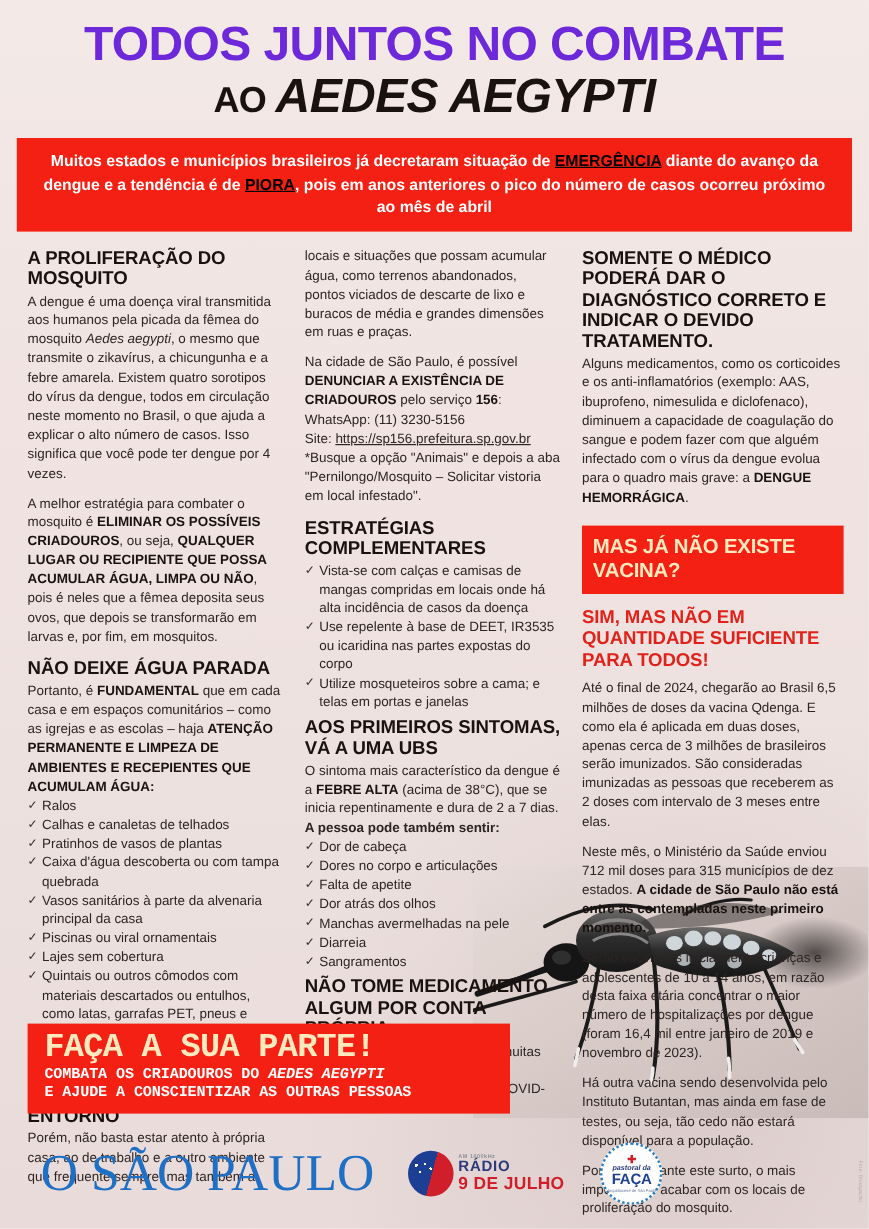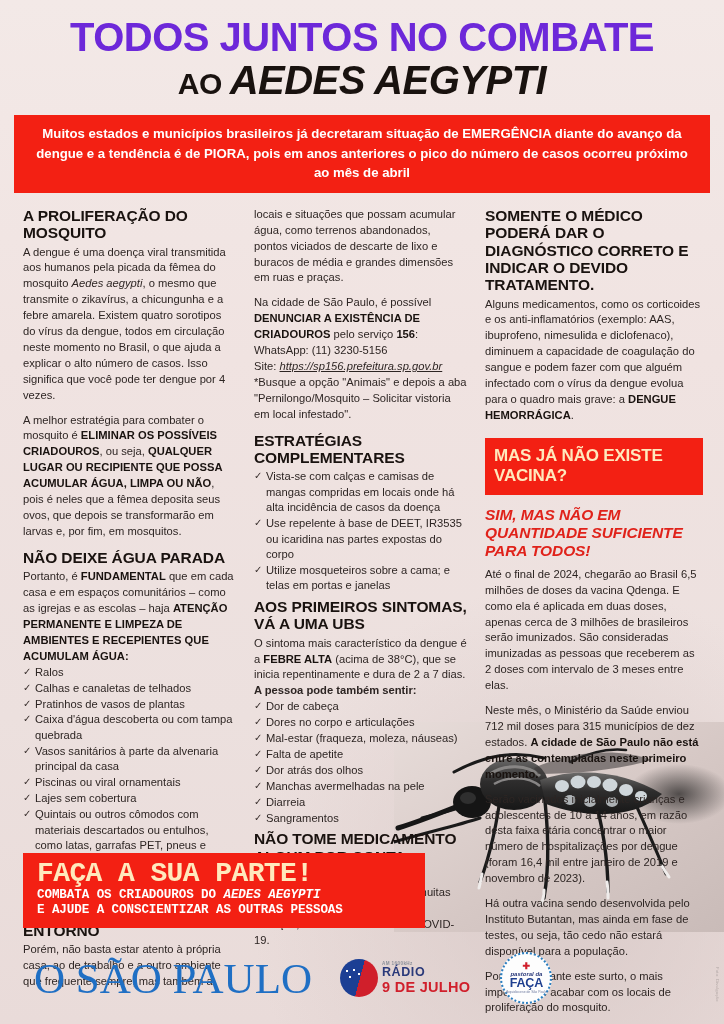--- a/index.html
+++ b/index.html
@@ -67,21 +67,21 @@
   .alert-bar {
     margin: 10px 14px 0 14px;
     background: #f32013;
     color: #ffffff;
     text-align: center;
     padding: 9px 16px 10px 16px;
     font-size: 13.2px;
     font-weight: 700;
     line-height: 1.48;
   }
-  .alert-bar .hl { color: #ffffff; }
+  .alert-bar .hl { color: #000000; text-decoration: underline; }
 
   
   .cols {
     display: flex;
     gap: 18px;
     padding: 14px 20px 0 23px;
   }
   .col { width: 213px; }
   .col-3 { width: 218px; }
 
@@ -97,21 +97,21 @@
 
   p.body, li.body {
     font-size: 11.2px;
     line-height: 1.42;
     color: #2d2523;
   }
   p.body { margin-bottom: 9px; }
   p.body.tight { margin-bottom: 0; }
   .b { font-weight: 800; color: #19120f; }
   .it { font-style: italic; }
-  .u { text-decoration: underline; font-style: italic; }
+  .u { text-decoration: underline; }
 
   ul.checks { list-style: none; margin: 0 0 4px 0; }
   ul.checks > li {
     position: relative;
     padding-left: 12px;
     font-size: 11.2px;
     line-height: 1.38;
     color: #2d2523;
     margin-bottom: 0.5px;
   }
@@ -137,21 +137,20 @@
     margin: 14px 0 11px 0;
     letter-spacing: -0.2px;
   }
   .red-headline {
     color: #e0221a;
     font-size: 15.5px;
     font-weight: 800;
     line-height: 1.16;
     margin-bottom: 7px;
     letter-spacing: -0.1px;
-    font-style: italic;
   }
 
   
   .mosquito-wrap {
     position: absolute;
     right: 0;
     bottom: 92px;
     width: 330px;
     height: 210px;
     z-index: 1;
@@ -316,21 +315,20 @@
           <li class="body">Use repelente à base de DEET, IR3535 ou icaridina nas partes expostas do corpo</li>
           <li class="body">Utilize mosqueteiros sobre a cama; e telas em portas e janelas</li>
         </ul>
 
         <h2 class="sec spaced">AOS PRIMEIROS SINTOMAS, VÁ A UMA UBS</h2>
         <p class="body tight"><span>O sintoma mais característico da dengue é a </span><span class="b">FEBRE ALTA</span><span> (acima de 38°C), que se inicia repentinamente e dura de 2 a 7 dias.</span></p>
         <p class="body tight b">A pessoa pode também sentir:</p>
         <ul class="checks">
           <li class="body">Dor de cabeça</li>
           <li class="body">Dores no corpo e articulações</li>
-          <li class="body">Mal-estar (fraqueza, moleza, náuseas)</li>
           <li class="body">Falta de apetite</li>
           <li class="body">Dor atrás dos olhos</li>
           <li class="body">Manchas avermelhadas na pele</li>
           <li class="body">Diarreia</li>
           <li class="body">Sangramentos</li>
         </ul>
 
         <h2 class="sec spaced">NÃO TOME MEDICAMENTO ALGUM POR CONTA PRÓPRIA</h2>
         <p class="body">Diante dos sintomas da dengue, muitas pessoas a confundem com outras doenças, como a influenza ou a COVID-19.</p>
       </div>

